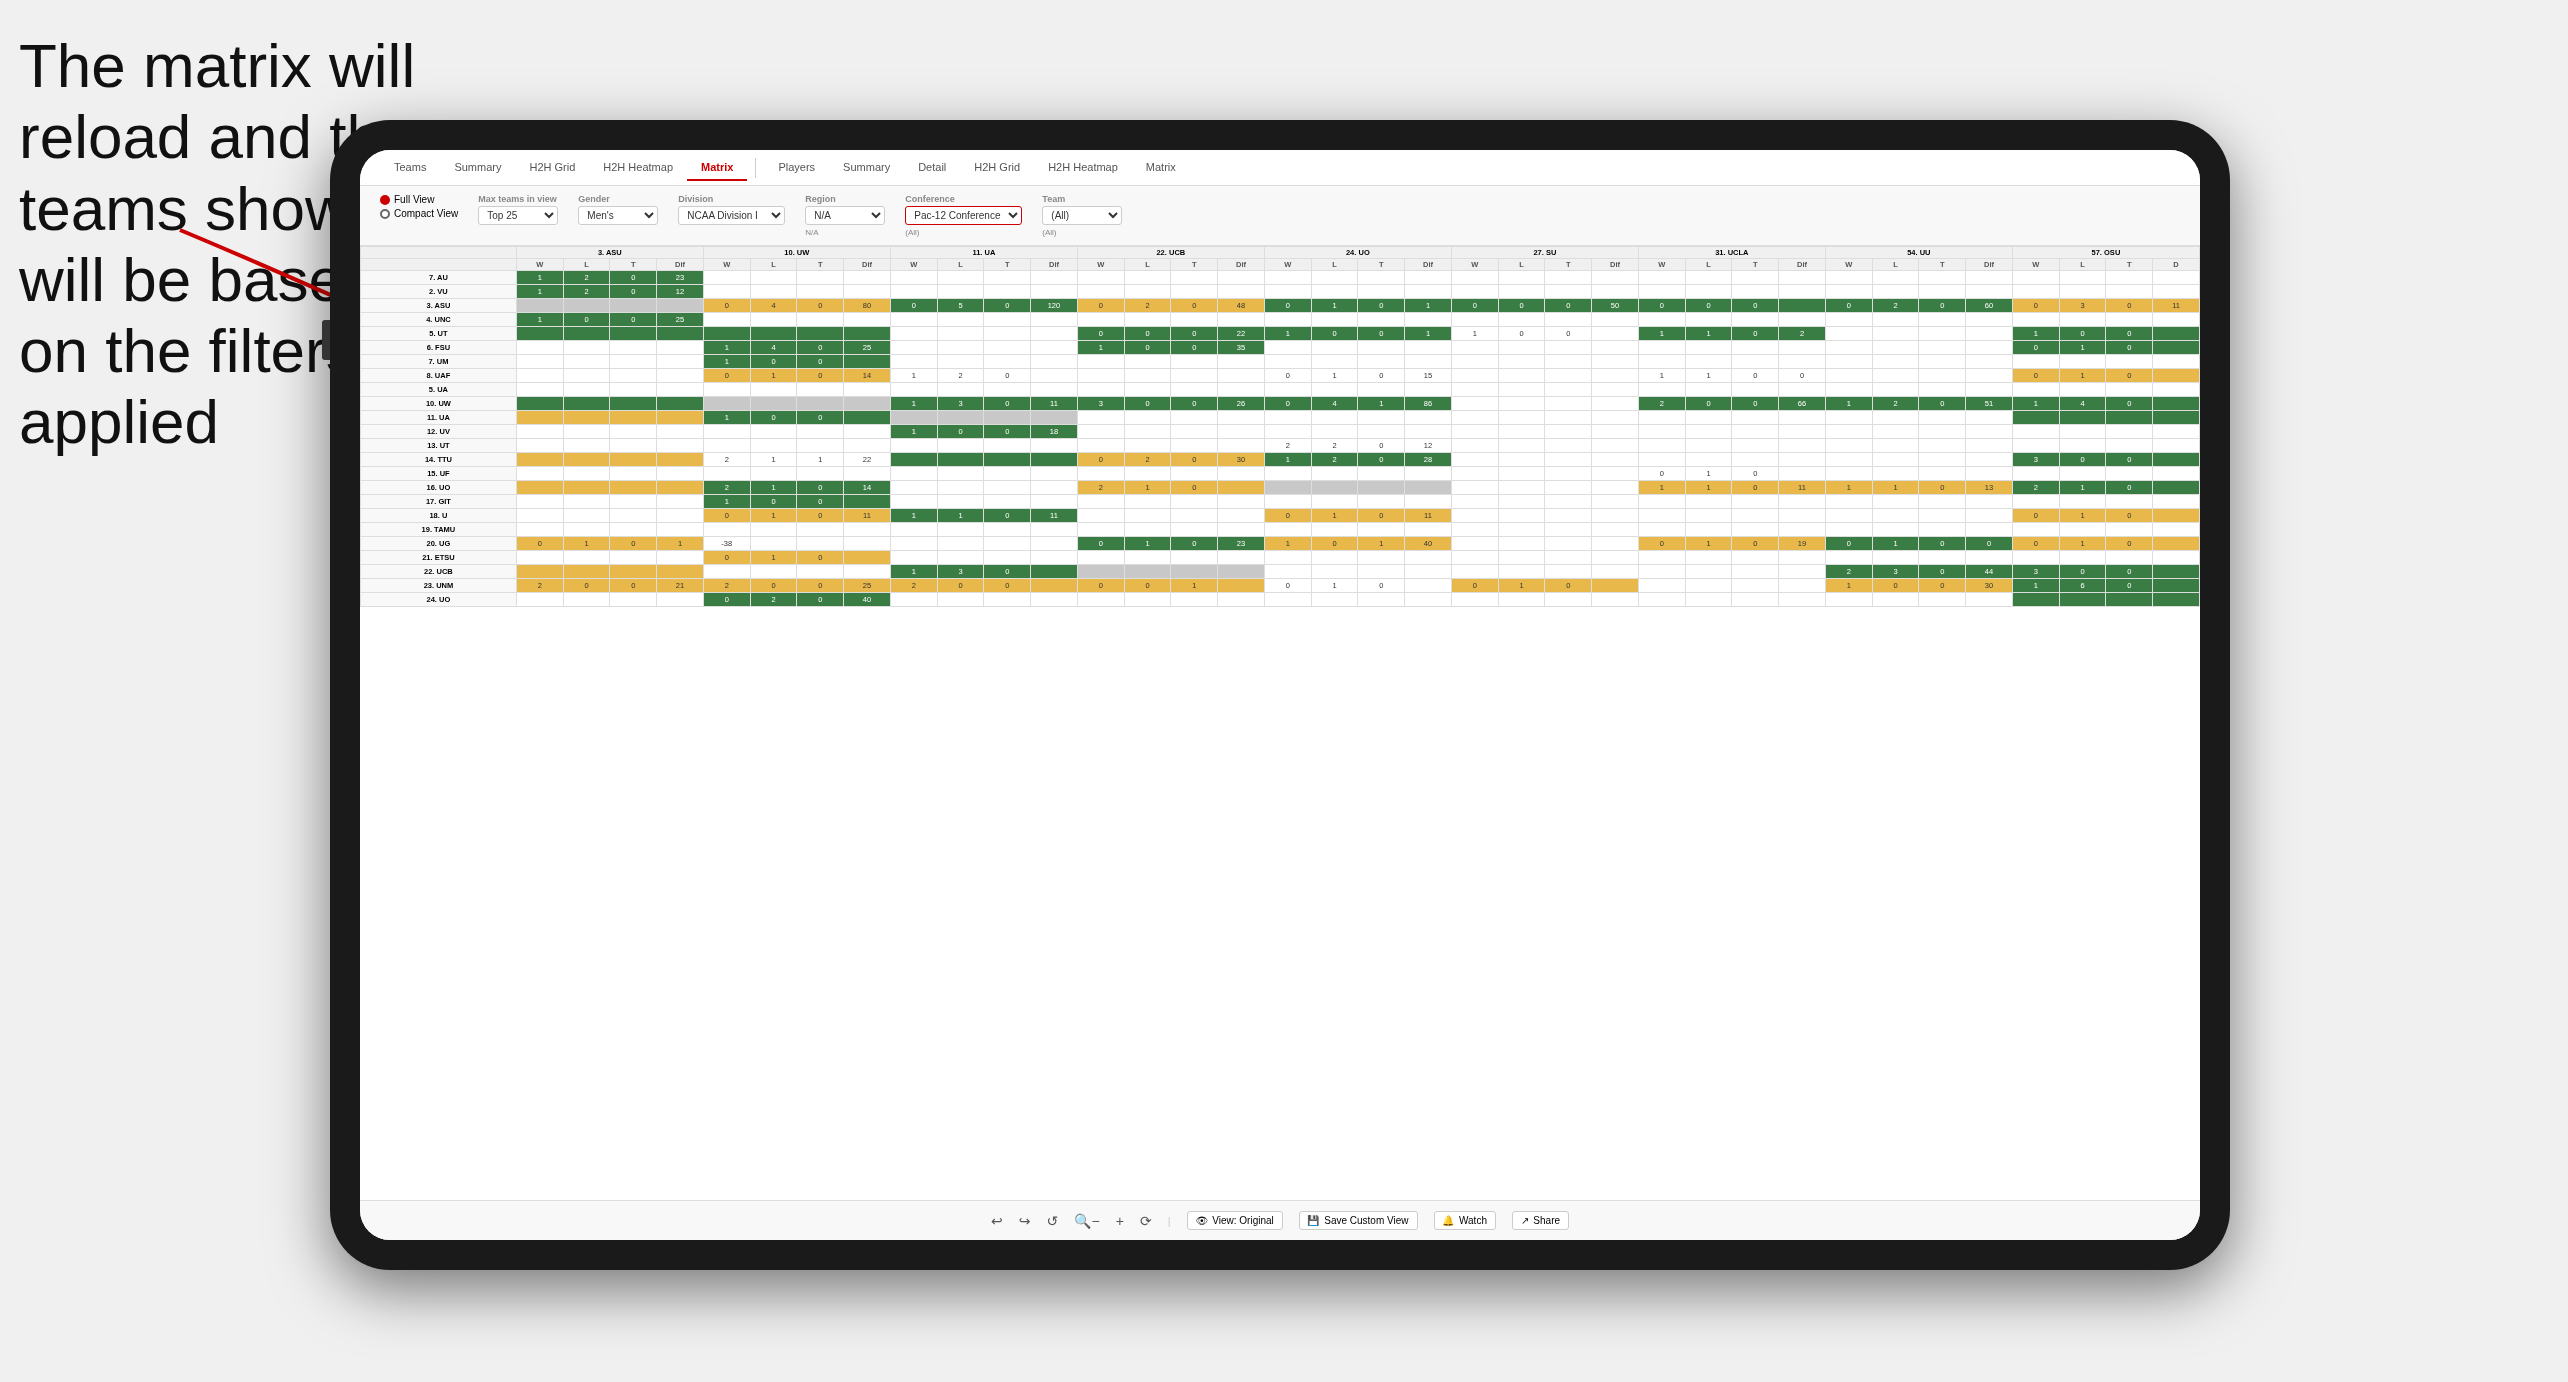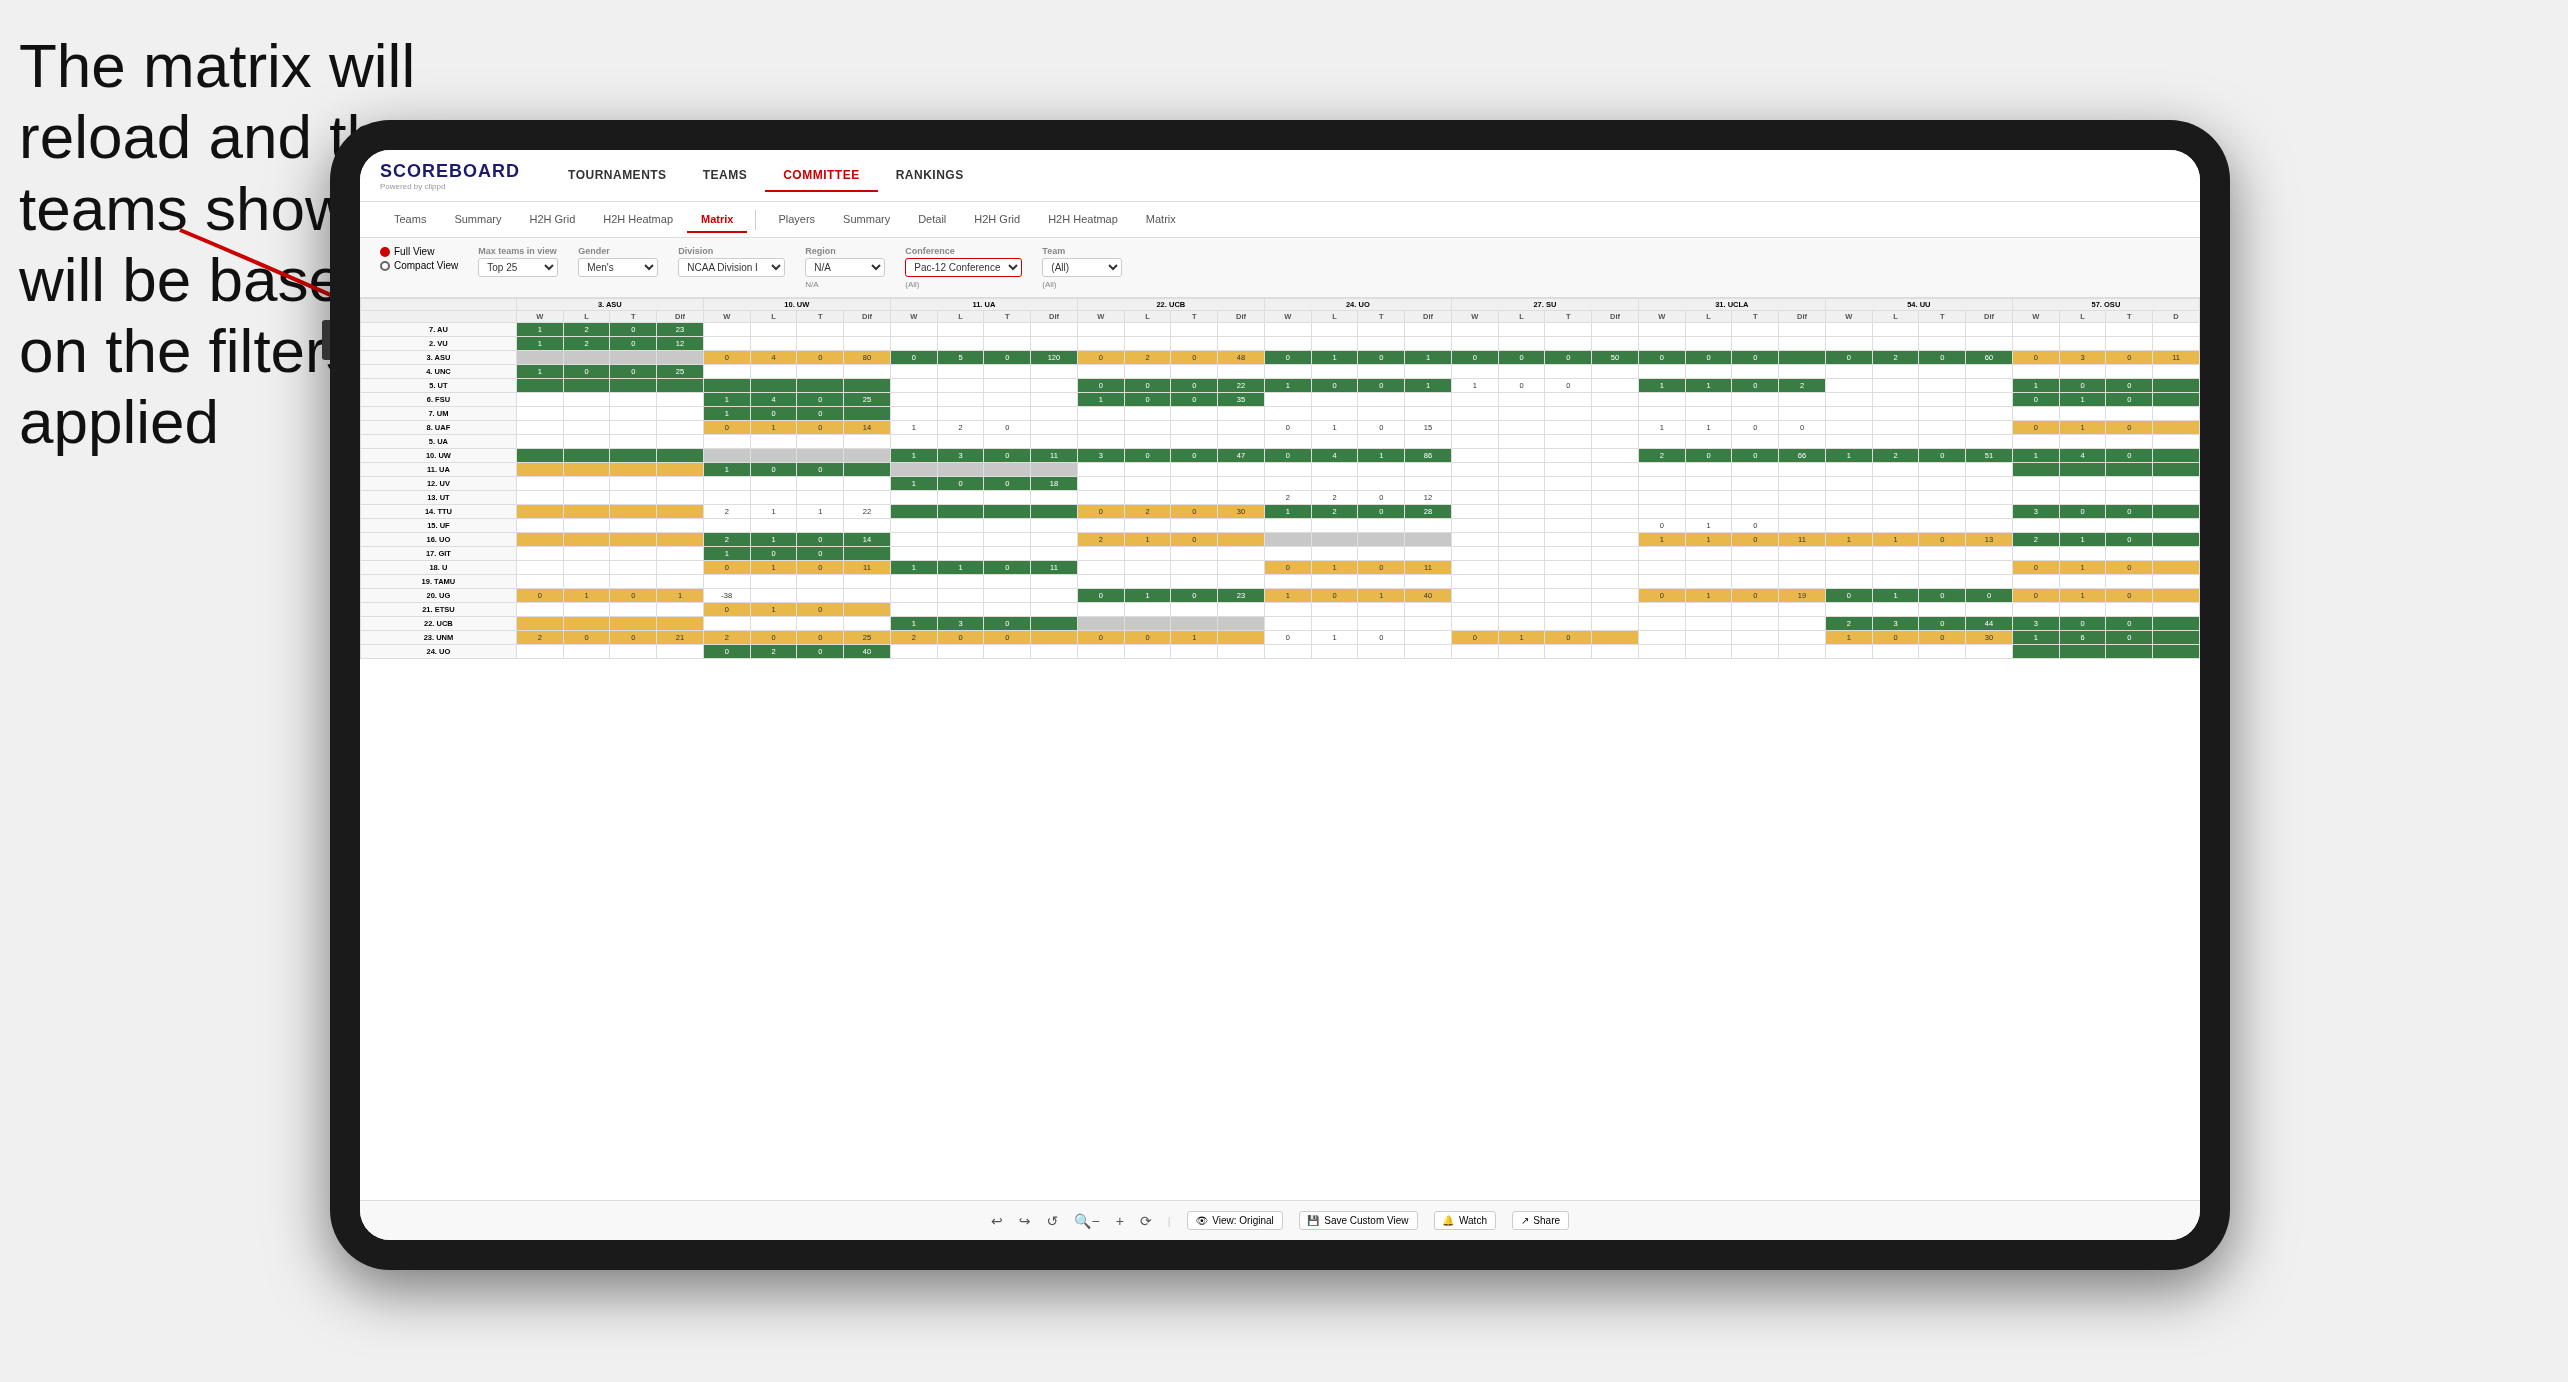--- a/index.html
+++ b/index.html
@@ -288,32 +288,20 @@
       <polygon points="0 0, 10 3.5, 0 7" fill="#cc0000"></polygon>
     </marker>
   </defs>
   <path d="M 80 30 Q 200 80 420 180" stroke="#cc0000" stroke-width="4" fill="none" marker-end="url(#arrowhead)"></path>
 </svg>
 
 <div class="tablet">
   <div class="tablet-side-btn"></div>
   <div class="tablet-screen">
 
-    <div class="nav-bar">
-      <div class="logo-area">
-        <div class="logo-title">SCOREBOARD</div>
-        <div class="logo-sub">Powered by clippd</div>
-      </div>
-      <div class="nav-items">
-        <div class="nav-item">TOURNAMENTS</div>
-        <div class="nav-item">TEAMS</div>
-        <div class="nav-item active">COMMITTEE</div>
-        <div class="nav-item">RANKINGS</div>
-      </div>
-    </div>
 
     <div class="sub-tabs">
       <div class="sub-tab">Teams</div>
       <div class="sub-tab">Summary</div>
       <div class="sub-tab">H2H Grid</div>
       <div class="sub-tab">H2H Heatmap</div>
       <div class="sub-tab active">Matrix</div>
       <div style="width:1px;background:#ccc;height:20px;margin:0 8px;"></div>
       <div class="sub-tab">Players</div>
       <div class="sub-tab">Summary</div>
@@ -810,21 +798,21 @@
               <td style="background: rgb(200, 200, 200); color: rgb(51, 51, 51); min-width: 18px; height: 14px;"></td>
               <td style="background: rgb(200, 200, 200); color: rgb(51, 51, 51); min-width: 18px; height: 14px;"></td>
               <td style="background: rgb(200, 200, 200); color: rgb(51, 51, 51); min-width: 18px; height: 14px;"></td>
               <td style="background: rgb(58, 125, 68); color: rgb(255, 255, 255); min-width: 18px; height: 14px;">1</td>
               <td style="background: rgb(58, 125, 68); color: rgb(255, 255, 255); min-width: 18px; height: 14px;">3</td>
               <td style="background: rgb(58, 125, 68); color: rgb(255, 255, 255); min-width: 18px; height: 14px;">0</td>
               <td style="background: rgb(58, 125, 68); color: rgb(255, 255, 255); min-width: 18px; height: 14px;">11</td>
               <td style="background: rgb(58, 125, 68); color: rgb(255, 255, 255); min-width: 18px; height: 14px;">3</td>
               <td style="background: rgb(58, 125, 68); color: rgb(255, 255, 255); min-width: 18px; height: 14px;">0</td>
               <td style="background: rgb(58, 125, 68); color: rgb(255, 255, 255); min-width: 18px; height: 14px;">0</td>
-              <td style="background: rgb(58, 125, 68); color: rgb(255, 255, 255); min-width: 18px; height: 14px;">47</td>
+              <td style="background: rgb(58, 125, 68); color: rgb(255, 255, 255); min-width: 18px; height: 14px;">26</td>
               <td style="background: rgb(58, 125, 68); color: rgb(255, 255, 255); min-width: 18px; height: 14px;">0</td>
               <td style="background: rgb(58, 125, 68); color: rgb(255, 255, 255); min-width: 18px; height: 14px;">4</td>
               <td style="background: rgb(58, 125, 68); color: rgb(255, 255, 255); min-width: 18px; height: 14px;">1</td>
               <td style="background: rgb(58, 125, 68); color: rgb(255, 255, 255); min-width: 18px; height: 14px;">86</td>
               <td style="background: rgb(255, 255, 255); color: rgb(51, 51, 51); min-width: 18px; height: 14px;"></td>
               <td style="background: rgb(255, 255, 255); color: rgb(51, 51, 51); min-width: 18px; height: 14px;"></td>
               <td style="background: rgb(255, 255, 255); color: rgb(51, 51, 51); min-width: 18px; height: 14px;"></td>
               <td style="background: rgb(255, 255, 255); color: rgb(51, 51, 51); min-width: 18px; height: 14px;"></td>
               <td style="background: rgb(58, 125, 68); color: rgb(255, 255, 255); min-width: 18px; height: 14px;">2</td>
               <td style="background: rgb(58, 125, 68); color: rgb(255, 255, 255); min-width: 18px; height: 14px;">0</td>

